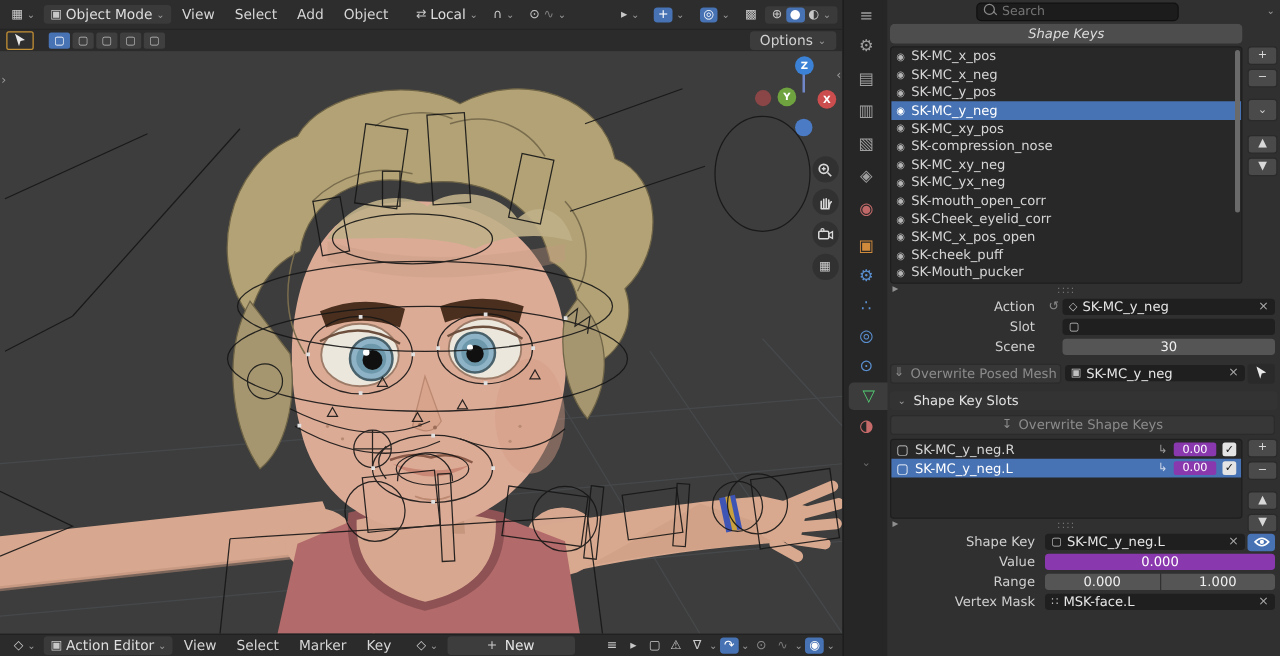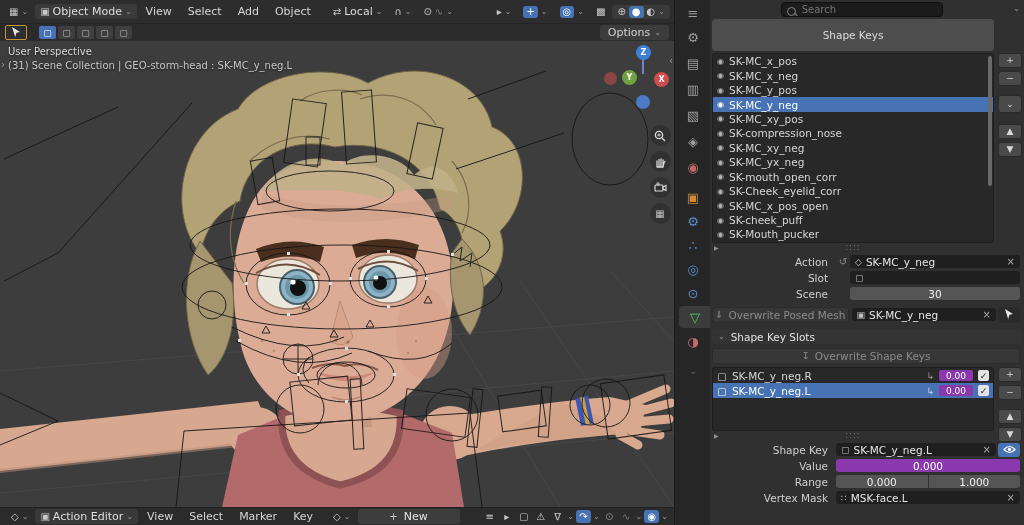--- a/index.html
+++ b/index.html
@@ -51,27 +51,27 @@
         font-size:10px;color:#c9c9c9;}
   .fico.blue{background:#4772b3;border-radius:3px;color:#fff;}
   
   #tabstrip{position:absolute;left:674px;top:0;width:36px;height:525px;background:#262626;
             border-left:1px solid #1b1b1b;box-sizing:border-box;}
   .tabico{position:absolute;left:0;width:36px;height:22px;display:flex;align-items:center;
           justify-content:center;font-size:13px;color:#9f9f9f;}
   .tabico.active{background:#3c3c3c;border-radius:4px 0 0 4px;left:4px;width:32px;}
   #panel{position:absolute;left:710px;top:0;width:314px;height:525px;background:#303030;box-sizing:border-box;}
   .p-header{height:16px;display:flex;align-items:center;padding:1px 4px 0 4px;gap:4px;}
-  .searchwrap{margin:0 auto;display:flex;align-items:flex-end;background:#1c1c1c;border:1px solid #101010;
+  .searchwrap{margin:0 auto;display:flex;align-items:flex-start;background:#1c1c1c;border:1px solid #101010;
               border-radius:4px;height:13px;width:150px;padding:0 5px;gap:4px;}
   .searchwrap input{background:transparent;border:none;outline:none;color:#cfcfcf;font-size:10px;
                     width:110px;font-family:inherit;}
   .sglass{width:7px;height:7px;border:1px solid #8a8a8a;border-radius:50%;position:relative;flex:0 0 auto;}
   .sglass:after{content:"";position:absolute;left:6px;top:6px;width:4px;height:1px;background:#8a8a8a;transform:rotate(45deg);}
-  .p-tabs{display:flex;height:32px;margin:2px 30px 0 2px;border-radius:4px;overflow:hidden;}
+  .p-tabs{display:flex;height:16px;margin:2px 30px 0 2px;border-radius:4px;overflow:hidden;font-style:italic;}
   .ptab{flex:1;display:flex;align-items:center;justify-content:center;background:#4d4d4d;color:#dcdcdc;font-size:10.5px;}
   .ptab.on{background:#4772b3;color:#fff;}
   .list-outer{position:relative;margin:2px 30px 0 2px;}
   .listbox{background:#282828;border:1px solid #1e1e1e;border-radius:3px;overflow:hidden;position:relative;}
   .sk-row{height:14.45px;display:flex;align-items:center;padding:0 4px;gap:5px;font-size:10.5px;color:#d6d6d6;}
   .sk-row .ki{font-size:8px;color:#b5b5b5;}
   .sk-row.sel{background:#4772b3;color:#fff;}
   .scrollbar{position:absolute;right:1px;top:2px;width:4px;height:130px;background:#6a6a6a;border-radius:2px;}
   .btncol{position:absolute;right:-28px;top:0;width:24px;display:flex;flex-direction:column;gap:3px;}
   .sqbtn{height:13px;background:#4a4a4a;border:1px solid #2a2a2a;border-radius:3px;display:flex;
@@ -347,24 +347,20 @@
             <rect x="387" y="264" width="3" height="3"></rect>
           <rect x="297" y="332" width="3" height="3"></rect>
             <rect x="393" y="332" width="3" height="3"></rect>
           <rect x="345" y="306" width="3" height="3"></rect>
             <rect x="345" y="359" width="3" height="3"></rect>
           <rect x="451" y="212" width="3" height="3"></rect>
             <rect x="238" y="298" width="3" height="3"></rect>
         </g>
       </svg>
 
-      <div class="vp-overlay-text">
-        <div>User Perspective</div>
-        <div class="l2">(31) Scene Collection | GEO-storm-head : SK-MC_y_neg.L</div>
-      </div>
       <span class="tshelf-arrow">›</span>
       <span class="nprop-arrow">‹</span>
 
       
       <div class="gizmo">
         <div class="gline" style="left:46px;top:13px;height:16px"></div>
         <div class="ball" style="left:40px;top:0;width:15px;height:15px;background:#3b82d6">Z</div>
         <div class="ball" style="left:8px;top:27px;width:13px;height:13px;background:#8a4646"></div>
         <div class="ball" style="left:26px;top:25px;width:15px;height:15px;background:#6fa33f">Y</div>
         <div class="ball" style="left:58px;top:27px;width:15px;height:15px;background:#cc4d4d">X</div>

